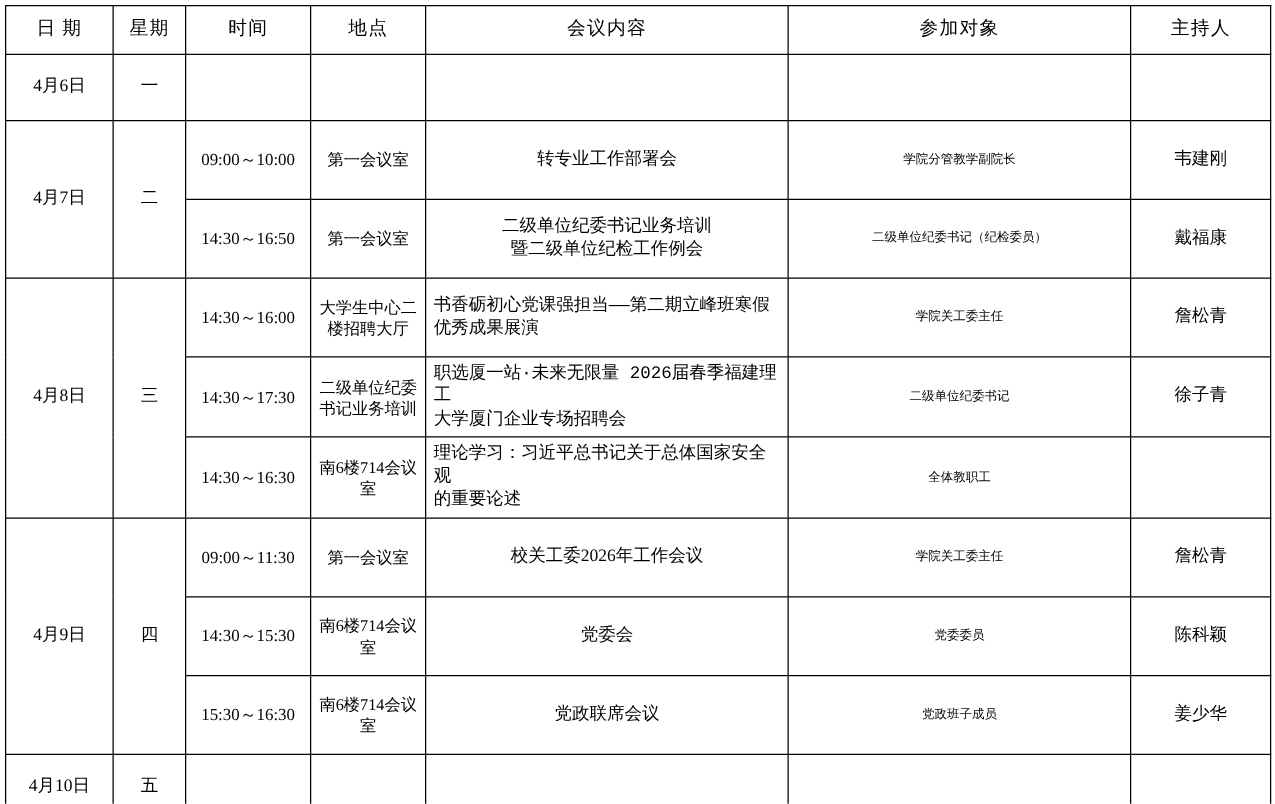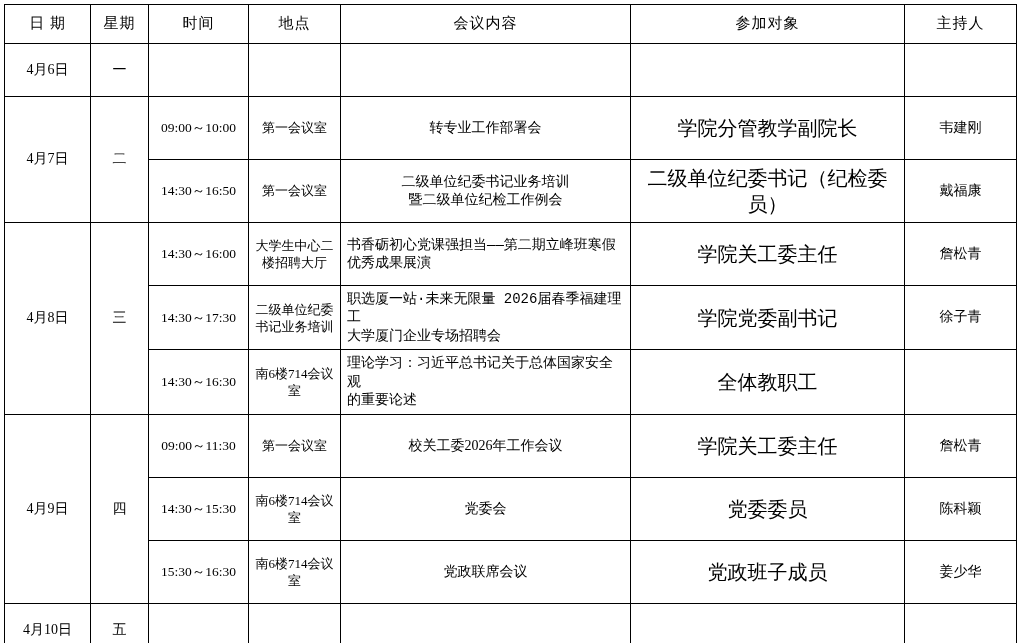--- a/index.html
+++ b/index.html
@@ -62,21 +62,21 @@
   }
   td.content-cell {
     font-size: 14px;
   }
   td.content-cell.left {
     text-align: left;
     padding-left: 6px;
     padding-right: 6px;
   }
   td.target-cell {
-    font-size: 20px;
+    font-size: 10px;
   }
   td.host-cell {
     font-size: 14px;
     margin-left: 25px;
   }
   tr.empty-row td {
     height: 44px;
   }
   tr.body-row td {
     height: 54px;
@@ -152,21 +152,21 @@
         <td class="target-cell">学院关工委主任</td>
         <td class="host-cell">詹松青</td>
       </tr>
       <tr class="body-row">
         <td class="time-cell">14:30～17:30</td>
         <td class="place-cell">二级单位纪委书记业务培训</td>
         <td class="content-cell left">
           <span class="two-line">职选厦一站·未来无限量  2026届春季福建理工</span>
           <span class="two-line">大学厦门企业专场招聘会</span>
         </td>
-        <td class="target-cell">学院党委副书记</td>
+        <td class="target-cell">二级单位纪委书记</td>
         <td class="host-cell">徐子青</td>
       </tr>
       <tr class="body-row">
         <td class="time-cell">14:30～16:30</td>
         <td class="place-cell">南6楼714会议室</td>
         <td class="content-cell left">
           <span class="two-line">理论学习：习近平总书记关于总体国家安全观</span>
           <span class="two-line">的重要论述</span>
         </td>
         <td class="target-cell">全体教职工</td>

